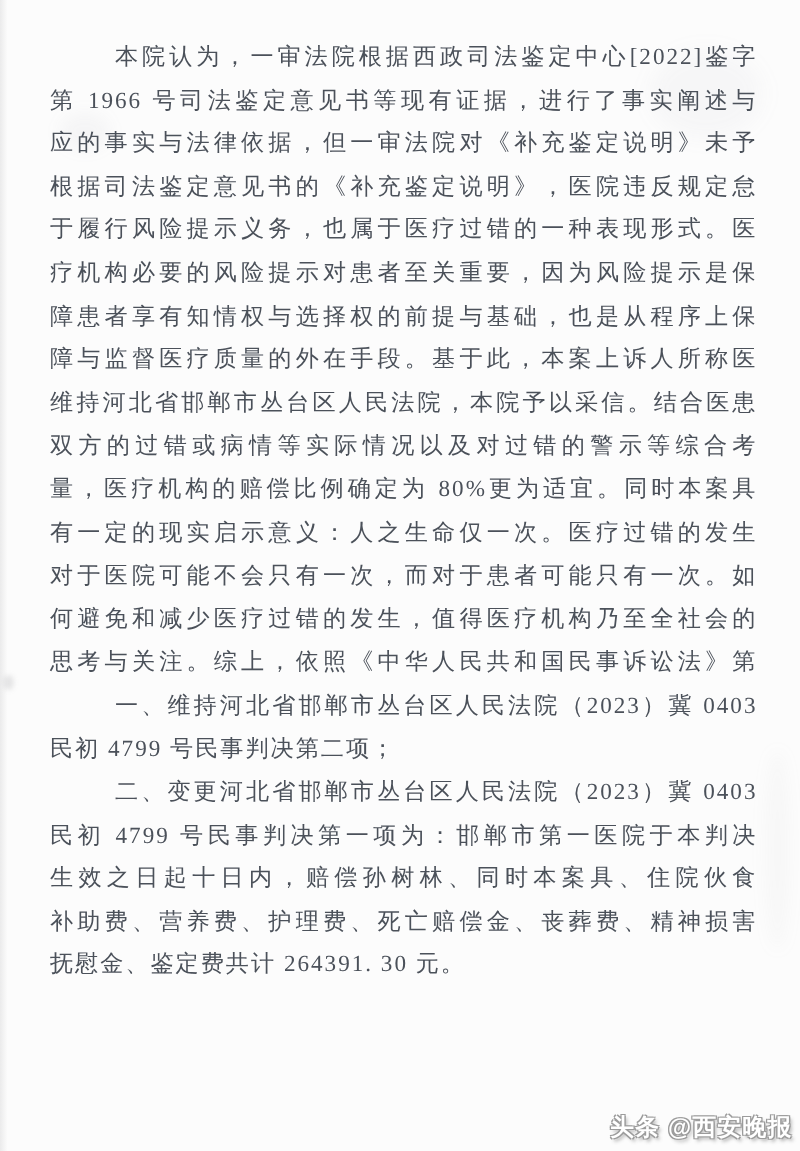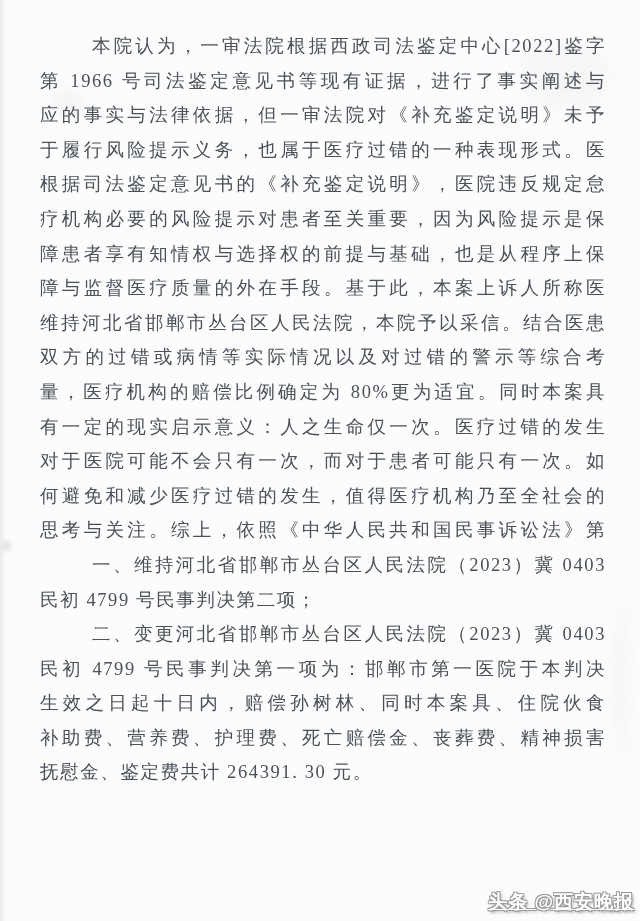--- a/index.html
+++ b/index.html
@@ -66,40 +66,39 @@
     font-weight: bold;
     letter-spacing: 1px;
     color: #ffffff;
     text-shadow:
       -1px -1px 0 #9b9b9b,
        1px -1px 0 #9b9b9b,
       -1px  1px 0 #9b9b9b,
        1px  1px 0 #9b9b9b,
        2px  2px 3px rgba(80,80,80,0.45);
     white-space: nowrap;
-    text-decoration: underline;
   }
 </style>
 </head>
 <body>
 
 <div class="page">
 
   <div class="edge-shade-left"></div>
   <div class="smudge s1"></div>
   <div class="smudge s2"></div>
   <div class="smudge s3"></div>
   <div class="smudge s4"></div>
 
   <div class="textblock">
     <div class="line i j">本院认为，一审法院根据西政司法鉴定中心[2022]鉴字</div>
     <div class="line j">第 1966 号司法鉴定意见书等现有证据，进行了事实阐述与</div>
     <div class="line j">应的事实与法律依据，但一审法院对《补充鉴定说明》未予</div>
+    <div class="line j">根据司法鉴定意见书的《补充鉴定说明》，医院违反规定怠</div>
     <div class="line j">于履行风险提示义务，也属于医疗过错的一种表现形式。医</div>
-    <div class="line j">根据司法鉴定意见书的《补充鉴定说明》，医院违反规定怠</div>
     <div class="line j">疗机构必要的风险提示对患者至关重要，因为风险提示是保</div>
     <div class="line j">障患者享有知情权与选择权的前提与基础，也是从程序上保</div>
     <div class="line j">障与监督医疗质量的外在手段。基于此，本案上诉人所称医</div>
     <div class="line j">维持河北省邯郸市丛台区人民法院，本院予以采信。结合医患</div>
     <div class="line j">双方的过错或病情等实际情况以及对过错的警示等综合考</div>
     <div class="line j">量，医疗机构的赔偿比例确定为 80%更为适宜。同时本案具</div>
     <div class="line j">有一定的现实启示意义：人之生命仅一次。医疗过错的发生</div>
     <div class="line j">对于医院可能不会只有一次，而对于患者可能只有一次。如</div>
     <div class="line j">何避免和减少医疗过错的发生，值得医疗机构乃至全社会的</div>
     <div class="line j">思考与关注。综上，依照《中华人民共和国民事诉讼法》第</div>

